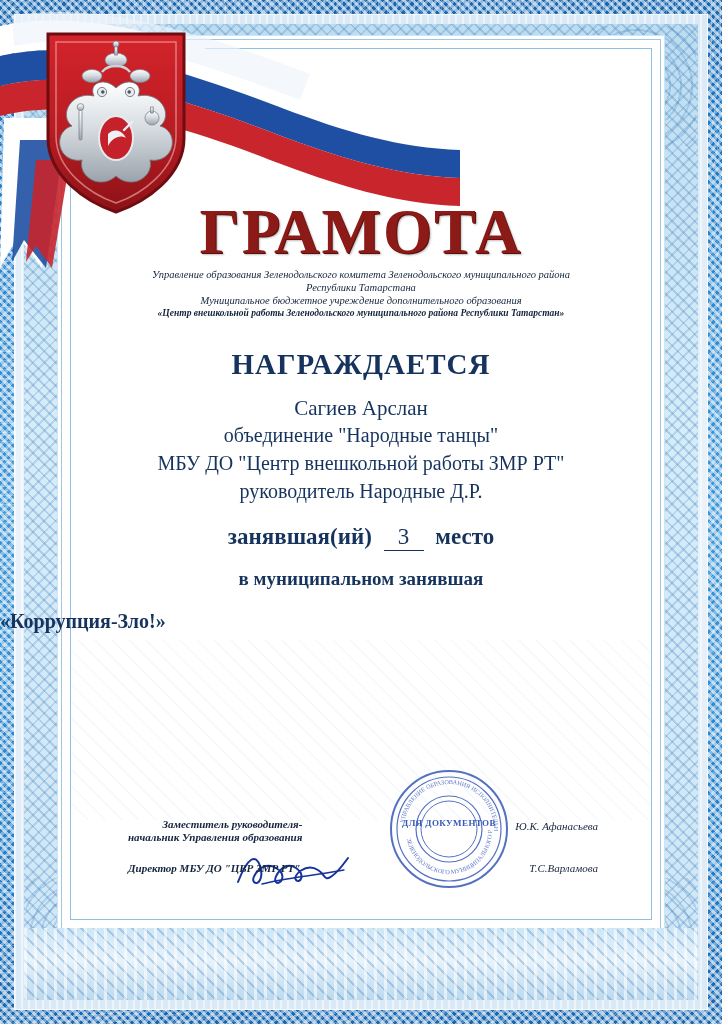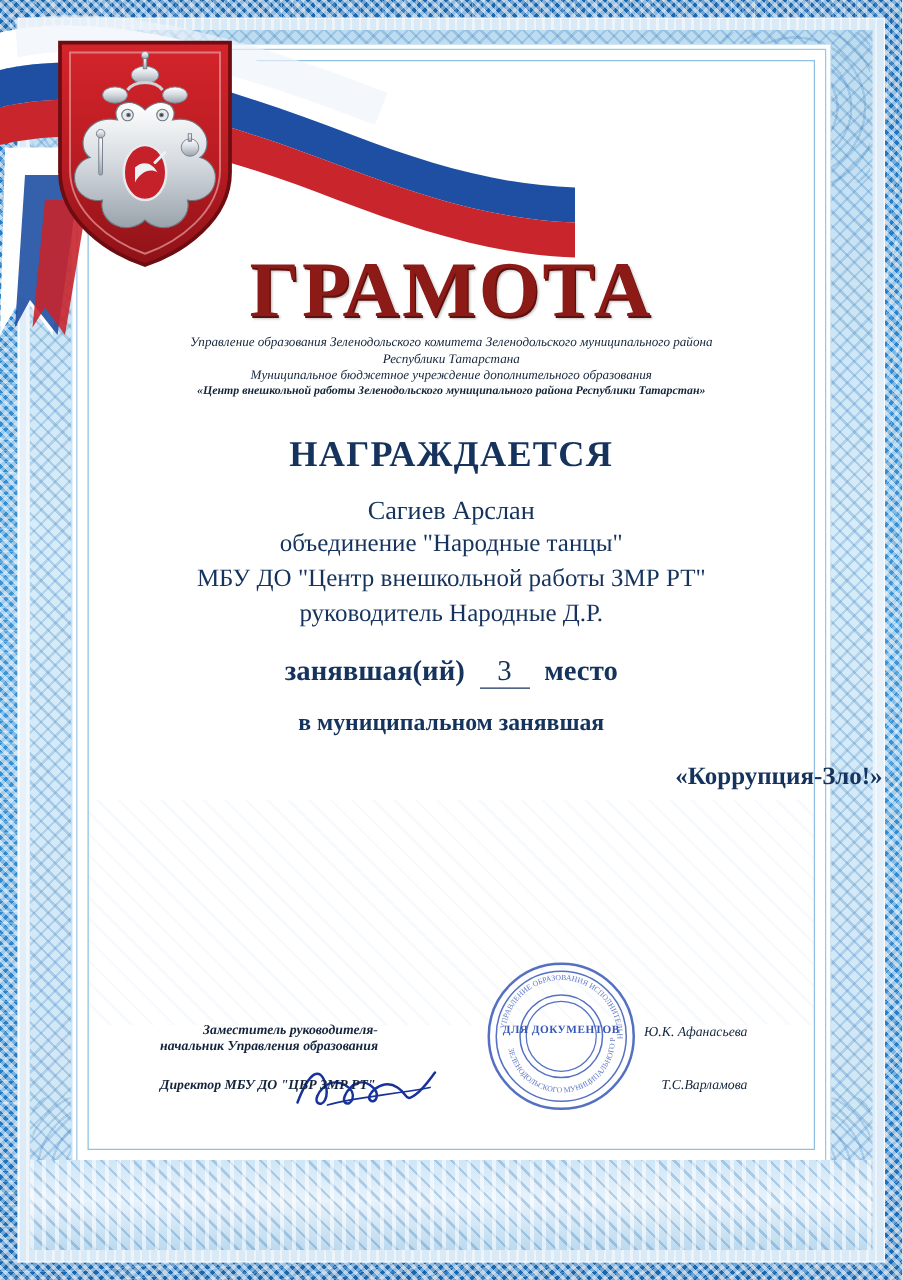--- a/index.html
+++ b/index.html
@@ -12,21 +12,21 @@
     height: 1024px;
     overflow: hidden;
     font-family: "Liberation Serif", serif;
   }
 
   
   .certificate {
     position: relative;
     width: 722px;
     height: 1024px;
-    background: #fca5a5;
+    background: #c4b5fd;
     overflow: hidden;
   }
 
   
   .border-outer {
     position: absolute;
     inset: 0;
     background:
       repeating-linear-gradient(45deg, rgba(255,255,255,0.55) 0 3px, rgba(255,255,255,0) 3px 6px),
       repeating-linear-gradient(-45deg, rgba(255,255,255,0.40) 0 3px, rgba(255,255,255,0) 3px 6px),
@@ -222,21 +222,21 @@
     text-align: center;
     font-size: 19px;
     font-weight: bold;
     color: #15335c;
   }
 
   .contest-name {
     position: absolute;
     left: 0; right: 16px;
     top: 610px;
-    text-align: right;
+    text-align: left;
     font-size: 20px;
     font-weight: bold;
     color: #15335c;
   }
 
   
   .sig-block {
     position: absolute;
     left: 128px;
     top: 818px;

